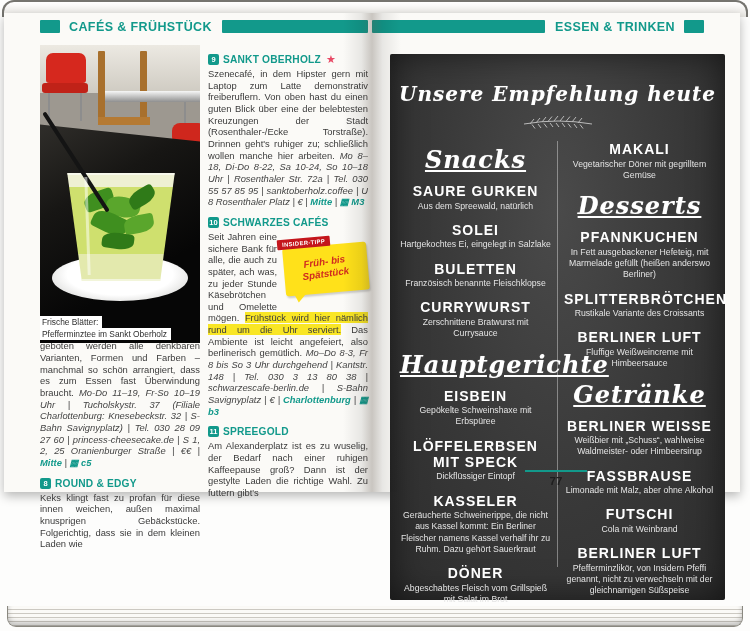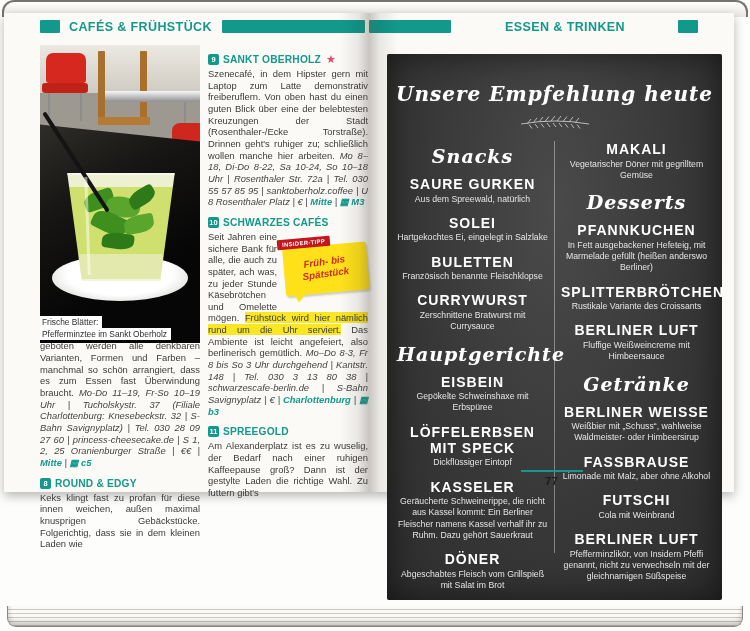--- a/index.html
+++ b/index.html
@@ -10,21 +10,21 @@
     -webkit-font-smoothing:antialiased;
   }
   
   .top-edge{
     position:absolute;left:2px;right:2px;top:0;height:15px;
     background:linear-gradient(#ffffff,#e8e6e1);
     border:2px solid #75746f;border-bottom:none;
     border-radius:12px 12px 0 0;
   }
   .spread{
-    position:absolute;left:4px;right:16px;top:13px;height:479px;
+    position:absolute;left:4px;right:10px;top:13px;height:479px;
     background:#fbfaf7;
     box-shadow:0 4px 10px rgba(0,0,0,0.28);
   }
   .bottom-edge{
     position:absolute;left:7px;right:7px;top:606px;height:20px;
     background:repeating-linear-gradient(to bottom,#fbfaf7 0 3px,#ccc9c2 3px 4px);
     border:1px solid #8a8880;border-top:none;border-radius:0 0 9px 9px;
     box-shadow:inset 0 -4px 5px rgba(0,0,0,0.22);
   }
   .gutter{
@@ -32,21 +32,21 @@
     background:linear-gradient(to right,rgba(0,0,0,0) 0%,rgba(0,0,0,0.08) 32%,rgba(85,75,65,0.30) 50%,rgba(0,0,0,0.08) 68%,rgba(0,0,0,0) 100%);
     pointer-events:none;z-index:5;
   }
   .page{position:absolute;top:0;bottom:0;width:50%;}
   .page-left{left:0;}
   .page-right{right:0;}
 
   
   .header-row{display:flex;align-items:center;height:13px;margin-top:7px;}
   .page-left .header-row{margin-left:36px;margin-right:4px;}
-  .page-right .header-row{margin-left:0;margin-right:36px;gap:44px;}
+  .page-right .header-row{margin-left:0;margin-right:36px;}
   .hsquare{width:20px;height:13px;background:#12998b;border-radius:1px;flex:0 0 auto;}
   .htitle{color:#12998b;font-weight:bold;font-size:12.5px;letter-spacing:0.4px;white-space:nowrap;}
   .hbar{flex:1;height:13px;background:#12998b;border-radius:1px;}
   .page-left .hsquare{margin-right:9px;}
   .page-left .hbar{margin-left:10px;}
   .page-right .hsquare{margin-left:9px;}
   .page-right .hbar{margin-right:10px;}
 
   
   .columns{display:flex;gap:8px;margin:12px 4px 0 36px;}
@@ -108,22 +108,22 @@
   
   .chalkboard{position:absolute;left:18px;top:41px;width:335px;height:546px;border-radius:2px;color:#fff;
     background:radial-gradient(ellipse at 50% 28%,#4a4a4a 0%,#383838 55%,#2d2d2d 100%);
     box-shadow:inset 0 0 34px rgba(0,0,0,0.55);}
   .menu-title{text-align:center;font-family:"DejaVu Serif",serif;font-style:italic;font-weight:bold;
     font-size:20px;letter-spacing:1px;padding-top:28px;text-shadow:0 0 1px rgba(255,255,255,0.3);}
   .laurel{display:block;margin:9px auto 2px;}
   .menu-cols{display:flex;padding:2px 10px 0;}
   .menu-col{flex:1;text-align:center;min-width:0;}
   .menu-divider{width:1px;background:rgba(255,255,255,0.38);margin:6px 6px 48px;}
-  .menu-heading{font-family:"DejaVu Serif",serif;font-style:italic;font-weight:bold;font-size:19px;
-    margin:10px 0 9px;letter-spacing:1px;text-shadow:0 0 1px rgba(255,255,255,0.3);}
+  .menu-heading{font-family:"DejaVu Serif",serif;font-style:italic;font-weight:bold;font-size:24px;
+    margin:10px 0 9px;letter-spacing:1px;text-shadow:0 0 1px rgba(255,255,255,0.3);text-decoration:underline;}
   .menu-col > .menu-item:first-child{margin-top:6px;}
   .menu-item{margin-bottom:10px;}
   .menu-item-name{font-weight:bold;font-size:14px;letter-spacing:1px;}
   .menu-item-desc{font-size:8.7px;line-height:1.3;color:#e4e4e4;margin-top:1.5px;}
 </style>
 </head>
 <body>
 
 <div>
   <div class="top-edge"></div>

